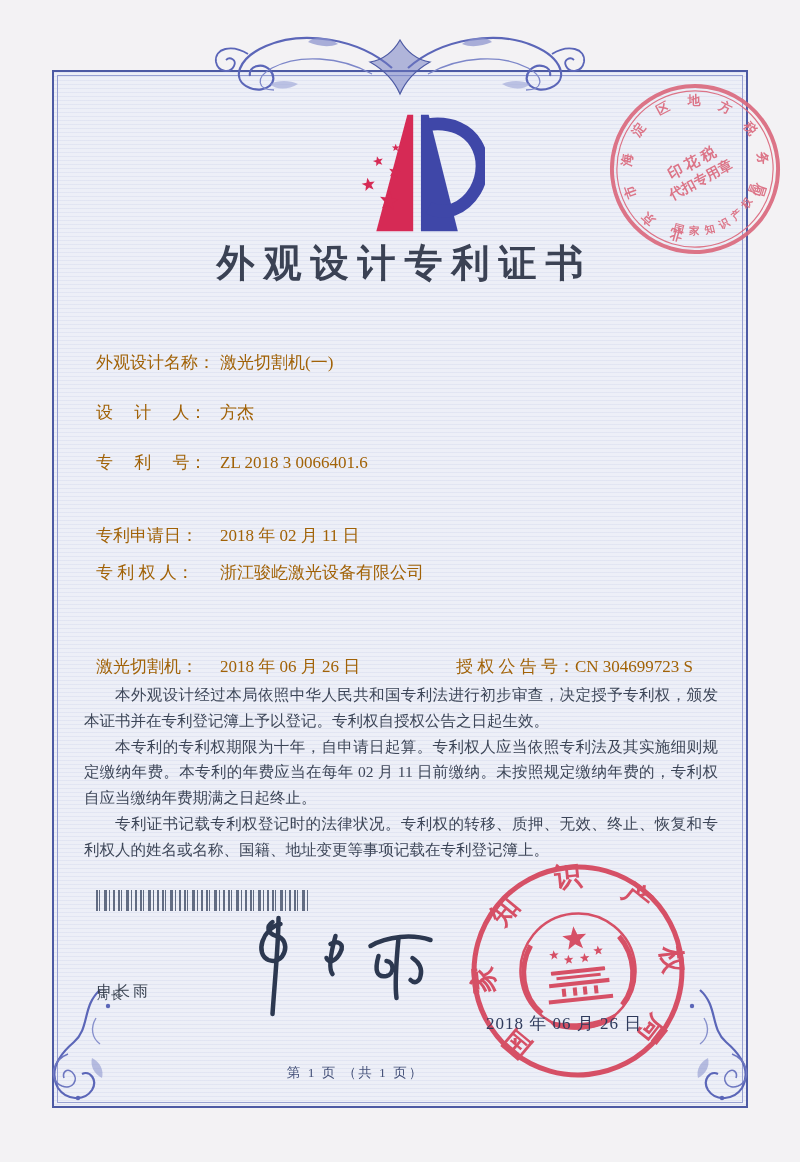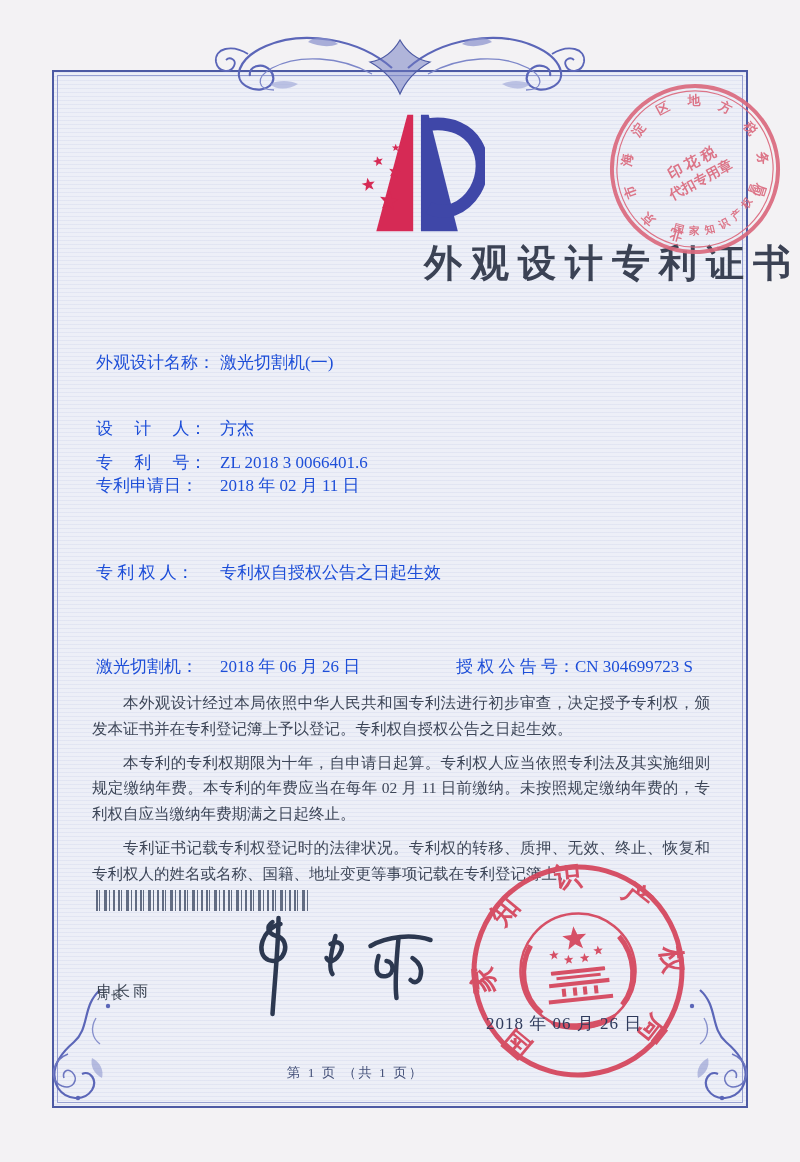--- a/index.html
+++ b/index.html
@@ -5,29 +5,29 @@
   html,body{margin:0;padding:0;background:#f3f2f4;}
   #page{position:relative;width:800px;height:1162px;background:#f3f2f4;overflow:hidden;
         font-family:"Liberation Serif","DejaVu Serif",serif;color:#3a4254;}
   
   .panel{position:absolute;left:52px;top:70px;width:692px;height:1034px;
          border:2px solid #4d5aa4;background:#edeff7;
          background-image:repeating-linear-gradient(180deg,rgba(123,140,205,0.10) 0 1px,transparent 1px 4px);}
   .panel::after{content:"";position:absolute;inset:3px;border:1px solid #97a0d2;pointer-events:none;}
   .abs{position:absolute;}
   .cert-no{left:96px;top:120px;font-size:17px;letter-spacing:2.5px;color:#48506a;}
-  .title{left:0;top:238px;width:800px;text-align:right;font-size:38px;font-weight:700;
+  .title{left:0;top:238px;width:800px;text-align:center;font-size:38px;font-weight:700;
          letter-spacing:9px;text-indent:9px;color:#3b4254;}
-  .row{left:96px;display:flex;font-size:17px;color:#1d4ed8;line-height:26px;justify-content:flex-end;}
+  .row{left:96px;display:flex;font-size:17px;color:#a16207;line-height:26px;justify-content:flex-end;}
   .row .lbl{white-space:pre;min-width:124px;}
   .row .val{white-space:pre;}
   .val2{white-space:pre;}
   .paras{left:84px;top:682px;width:634px;font-size:15.5px;line-height:25.8px;
          text-align:justify;color:#3d4658;}
-  .paras p{margin:8px;text-indent:2em;}
+  .paras p{margin:0;text-indent:2em;}
   .barcode{left:96px;top:890px;width:214px;height:21px;opacity:.82;
     background-image:repeating-linear-gradient(90deg,
       #44506a 0 2px,transparent 2px 3px,#44506a 3px 4px,transparent 4px 8px,
       #44506a 8px 11px,transparent 11px 13px,#44506a 13px 14px,transparent 14px 17px,
       #44506a 17px 19px,transparent 19px 22px);}
   .role{left:97px;top:950px;font-size:11px;letter-spacing:3px;color:#37404f;margin-top:38px;}
   .dname{left:97px;top:982px;font-size:15px;letter-spacing:3px;color:#37404f;}
   .seal-date{left:486px;top:1012px;font-size:17px;letter-spacing:1px;color:#2e3a5c;z-index:6;}
   .footer{left:0;top:1064px;width:711px;text-align:center;font-size:13.5px;
           letter-spacing:2px;color:#46527a;}
@@ -120,35 +120,35 @@
     <text y="-2" text-anchor="middle" font-size="15" fill="#db6a7e" font-weight="bold">印 花 税</text>
     <text y="17" text-anchor="middle" font-size="14" fill="#db6a7e" font-weight="bold">代扣专用章</text>
   </svg>
 
   <div class="abs title">外观设计专利证书</div>
 
   <div class="abs row" style="top:350px">
     <span class="lbl">外观设计名称：</span>
     <span class="val">激光切割机(一)</span>
   </div>
-  <div class="abs row" style="top:416px">
+  <div class="abs row" style="top:400px">
     <span class="lbl">设　 计　 人：</span>
     <span class="val">方杰</span>
   </div>
   <div class="abs row" style="top:450px">
     <span class="lbl">专　 利　 号：</span>
     <span class="val">ZL 2018 3 0066401.6</span>
   </div>
-  <div class="abs row" style="top:473px">
+  <div class="abs row" style="top:523px">
     <span class="lbl">专利申请日：</span>
     <span class="val">2018 年 02 月 11 日</span>
   </div>
   <div class="abs row" style="top:560px">
     <span class="lbl">专 利 权 人：</span>
-    <span class="val">专利权自授权公告之日起生效</span>
+    <span class="val">浙江骏屹激光设备有限公司</span>
   </div>
   <div class="abs row" style="top:654px">
     <span class="lbl">激光切割机：</span>
     <span class="val">2018 年 06 月 26 日</span>
   </div>
   <div class="abs row" style="left:456px;top:654px">
     <span class="lbl" style="min-width:0">授 权 公 告 号：</span>
     <span class="val">CN 304699723 S</span>
   </div>
 

